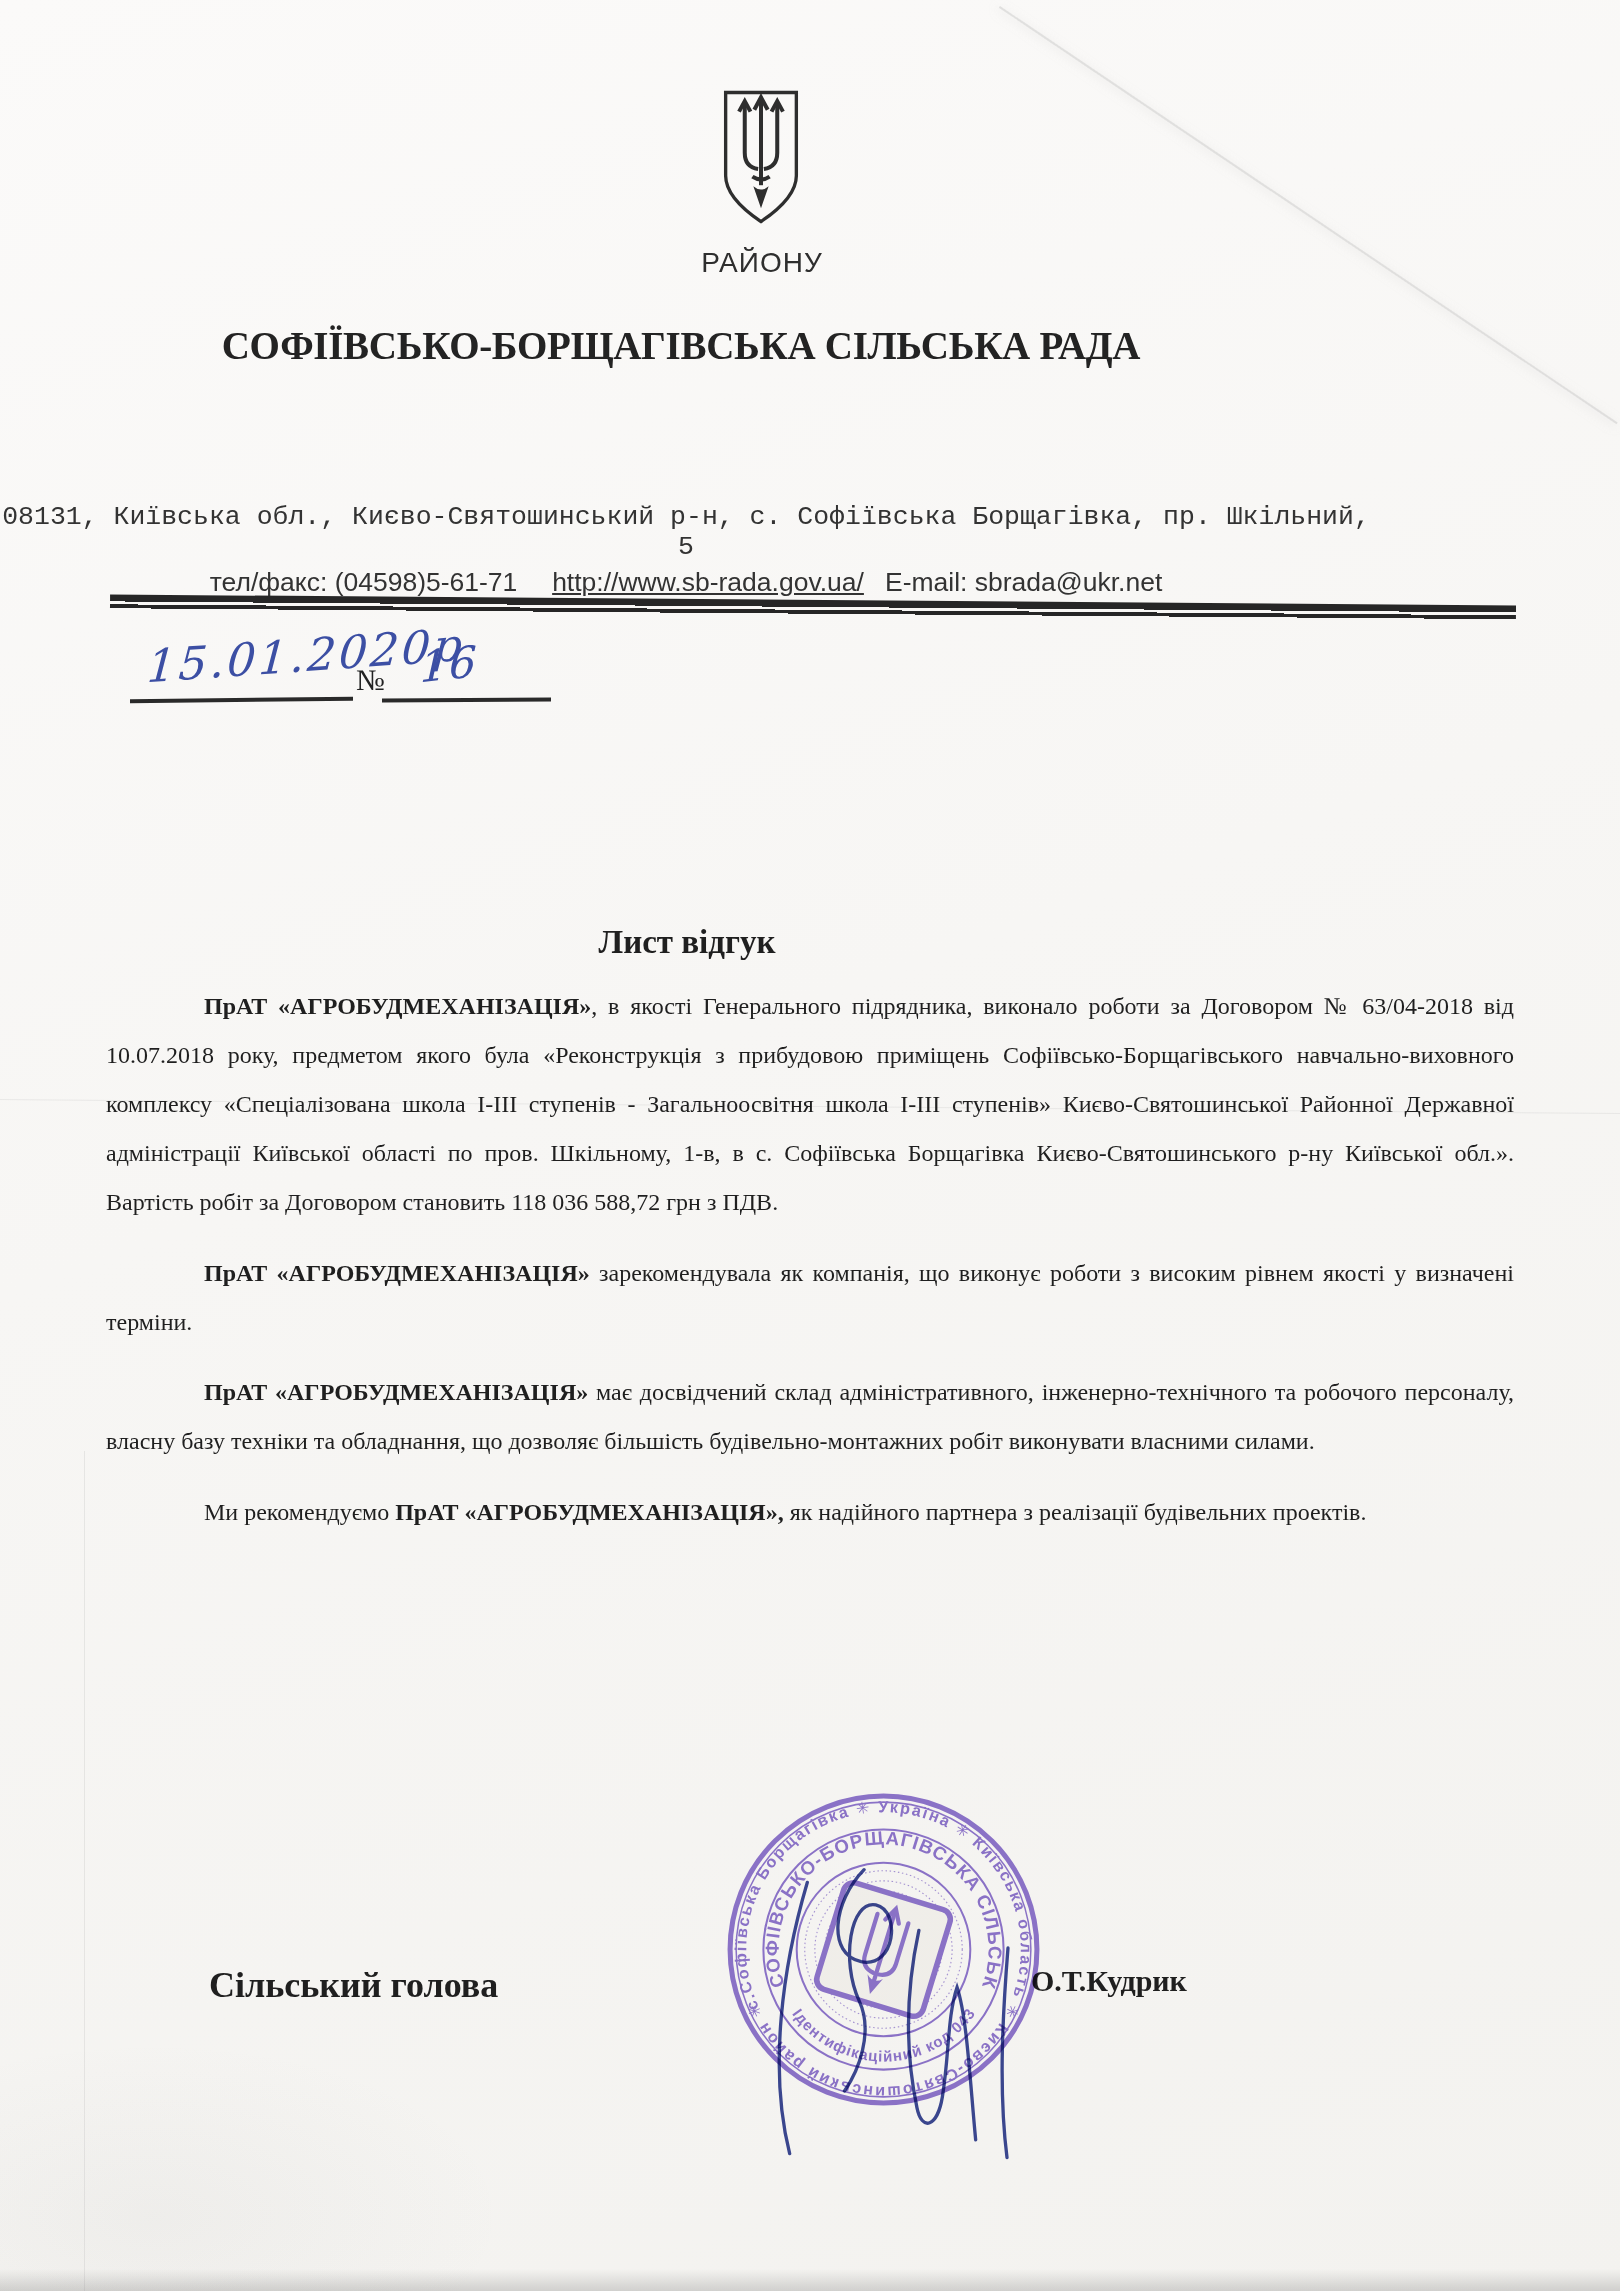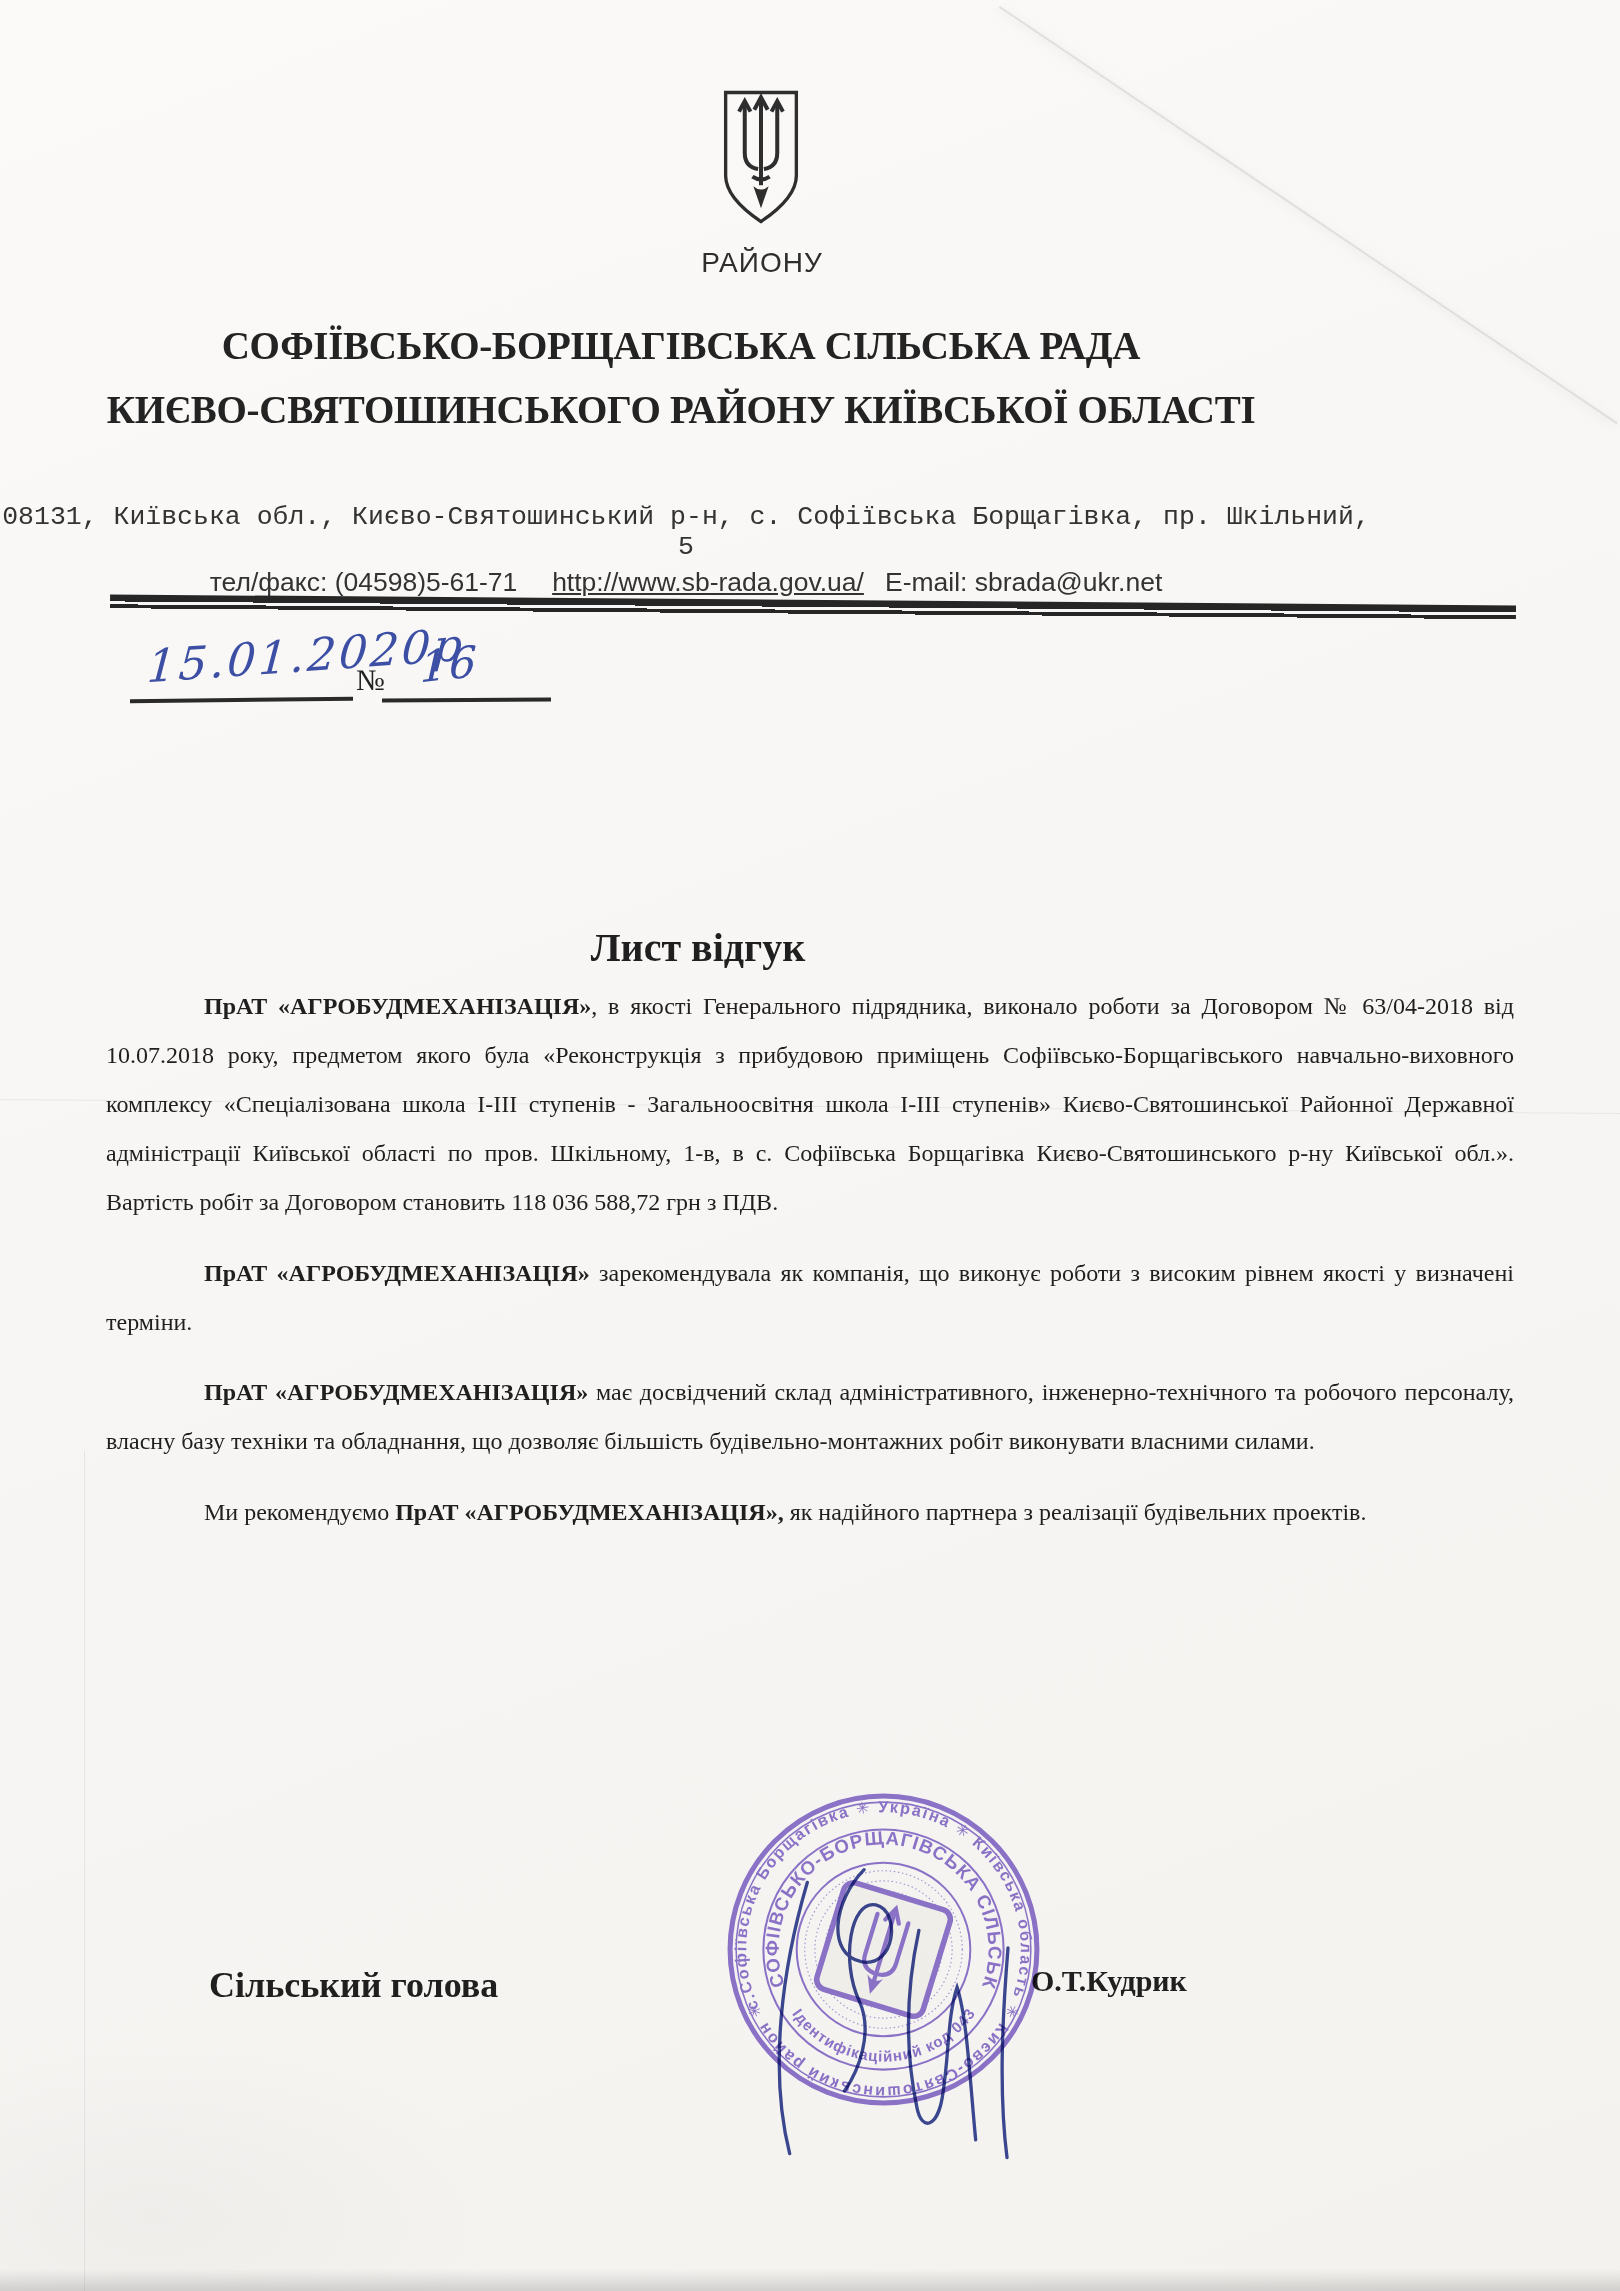--- a/index.html
+++ b/index.html
@@ -25,21 +25,21 @@
   
   .hand{font-style:italic;color:#3c4fa4;font-family:"DejaVu Serif",serif;}
   .ref-date{position:absolute;left:147px;top:629px;font-size:45px;letter-spacing:2.9px;
     transform:rotate(-4deg) skewX(-8deg);}
   .u1{position:absolute;left:130px;top:698px;width:223px;height:3.9px;background:#2a2a2a;transform:rotate(-0.6deg);}
   .no-sign{position:absolute;left:356px;top:663px;font-size:30px;color:#222;}
   .ref-num{position:absolute;left:420px;top:639px;font-size:43px;letter-spacing:2px;
     transform:rotate(-6deg) skewX(-8deg);}
   .u2{position:absolute;left:382px;top:698px;width:169px;height:3.9px;background:#2a2a2a;transform:rotate(-0.4deg);}
   
-  .title{position:absolute;left:12px;top:924px;width:1372px;text-align:center;font-weight:bold;font-size:40px;}
+  .title{position:absolute;left:1px;top:924px;width:1372px;text-align:center;font-weight:bold;font-size:33px;}
   .bodytext{position:absolute;left:106px;top:982px;width:1408px;}
   .bodytext p{margin:0 0 21.6px;font-size:24px;line-height:49px;text-align:justify;text-indent:98px;}
   .b{font-weight:bold;}
   
   .sig-pos{position:absolute;left:209px;top:1964px;font-weight:bold;font-size:36px;}
   .sig-name{position:absolute;left:1031px;top:1964px;font-weight:bold;font-size:30px;}
   
   .stamp{position:absolute;left:722px;top:1788px;width:323px;height:323px;opacity:.9;mix-blend-mode:multiply;}
   .st-outer{font:700 16px "Liberation Sans","DejaVu Sans",sans-serif;letter-spacing:1.8px;fill:#8468cd;}
   .st-mid{font:700 18.5px "Liberation Sans","DejaVu Sans",sans-serif;letter-spacing:1.2px;fill:#8468cd;}
@@ -76,21 +76,20 @@
       <path d="M56,23 L62,12 L68,23"></path>
       <path d="M36,91 Q45,97 54,91"></path>
     </g>
     <path d="M45,124 L37,101 Q45,108 53,101 Z" fill="#2e2e2e"></path>
   </svg>
 
   <div class="country">РАЙОНУ</div>
 
   <div class="orgblock">
     <div>СОФІЇВСЬКО-БОРЩАГІВСЬКА СІЛЬСЬКА РАДА</div>
-    <div>КИЄВО-СВЯТОШИНСЬКОГО РАЙОНУ КИЇВСЬКОЇ ОБЛАСТІ</div>
   </div>
 
   <div class="addr">08131, Київська обл., Києво-Святошинський р-н, с. Софіївська Борщагівка, пр. Шкільний, 5</div>
 
   <div class="contacts">
     <span>тел/факс: (04598)5-61-71</span>
     <span class="web">http://www.sb-rada.gov.ua/</span>
     <span>E-mail: sbrada@ukr.net</span>
   </div>
 

